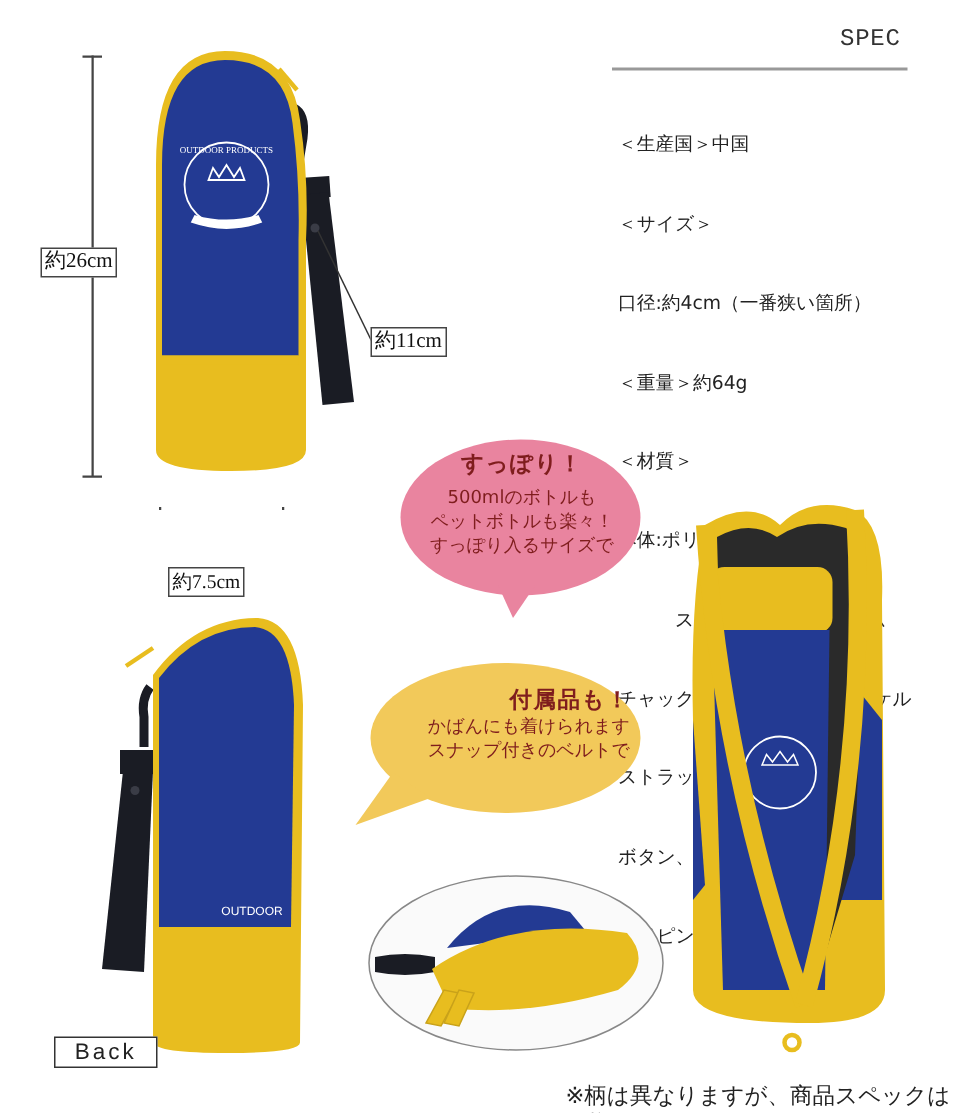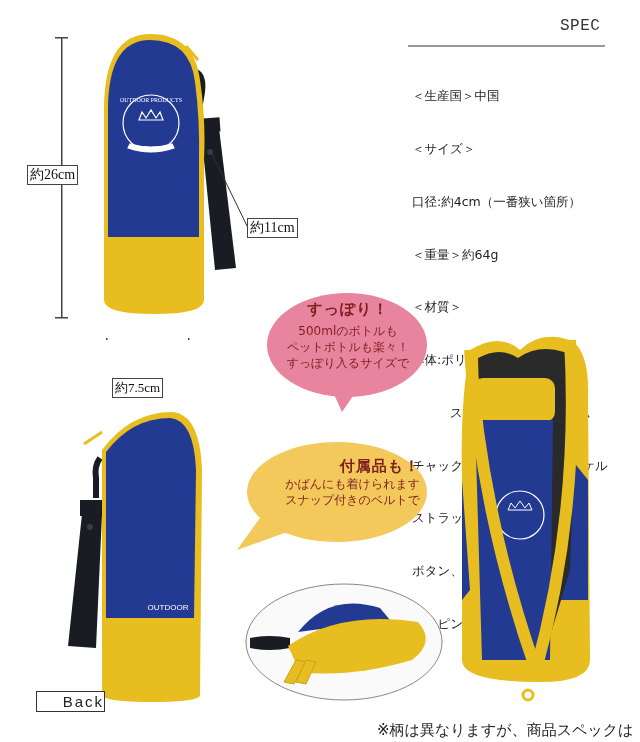--- a/index.html
+++ b/index.html
@@ -14,21 +14,21 @@
     .indent { padding-left: 38px; }
 
     
     .dim-box { border: 1.5px solid #444; background: #fff; font-size: 14px; padding: 0 2px; line-height: 18px; color: #111; white-space: nowrap; font-family: Liberation Serif, serif; }
 
     
     .bubble { text-align: center; color: #7f1d1d; }
     .bubble .b-title { font-weight: bold; font-size: 15px; letter-spacing: 1px; }
     .bubble .b-text { font-size: 12px; line-height: 16px; }
 
-    .back-btn { left: 36px; top: 691px; width: 67px; height: 19px; border: 1.5px solid #333; background: #fff; font-size: 15px; letter-spacing: 2px; text-align: right; line-height: 19px; font-family: "Liberation Sans", sans-serif; cursor: pointer; }
+    .back-btn { left: 36px; top: 691px; width: 67px; height: 19px; border: 1.5px solid #333; background: #fff; font-size: 15px; letter-spacing: 2px; text-align: center; line-height: 19px; font-family: "Liberation Sans", sans-serif; cursor: pointer; }
     .note { left: 377px; top: 721px; font-size: 15px; color: #222; }
   </style>
 </head>
 <body>
 
 <div class="abs spec-title">SPEC</div>
 <div class="abs spec-rule"></div>
 <div class="abs spec-lines">
   <div>＜生産国＞中国</div>
   <div>＜サイズ＞</div>

